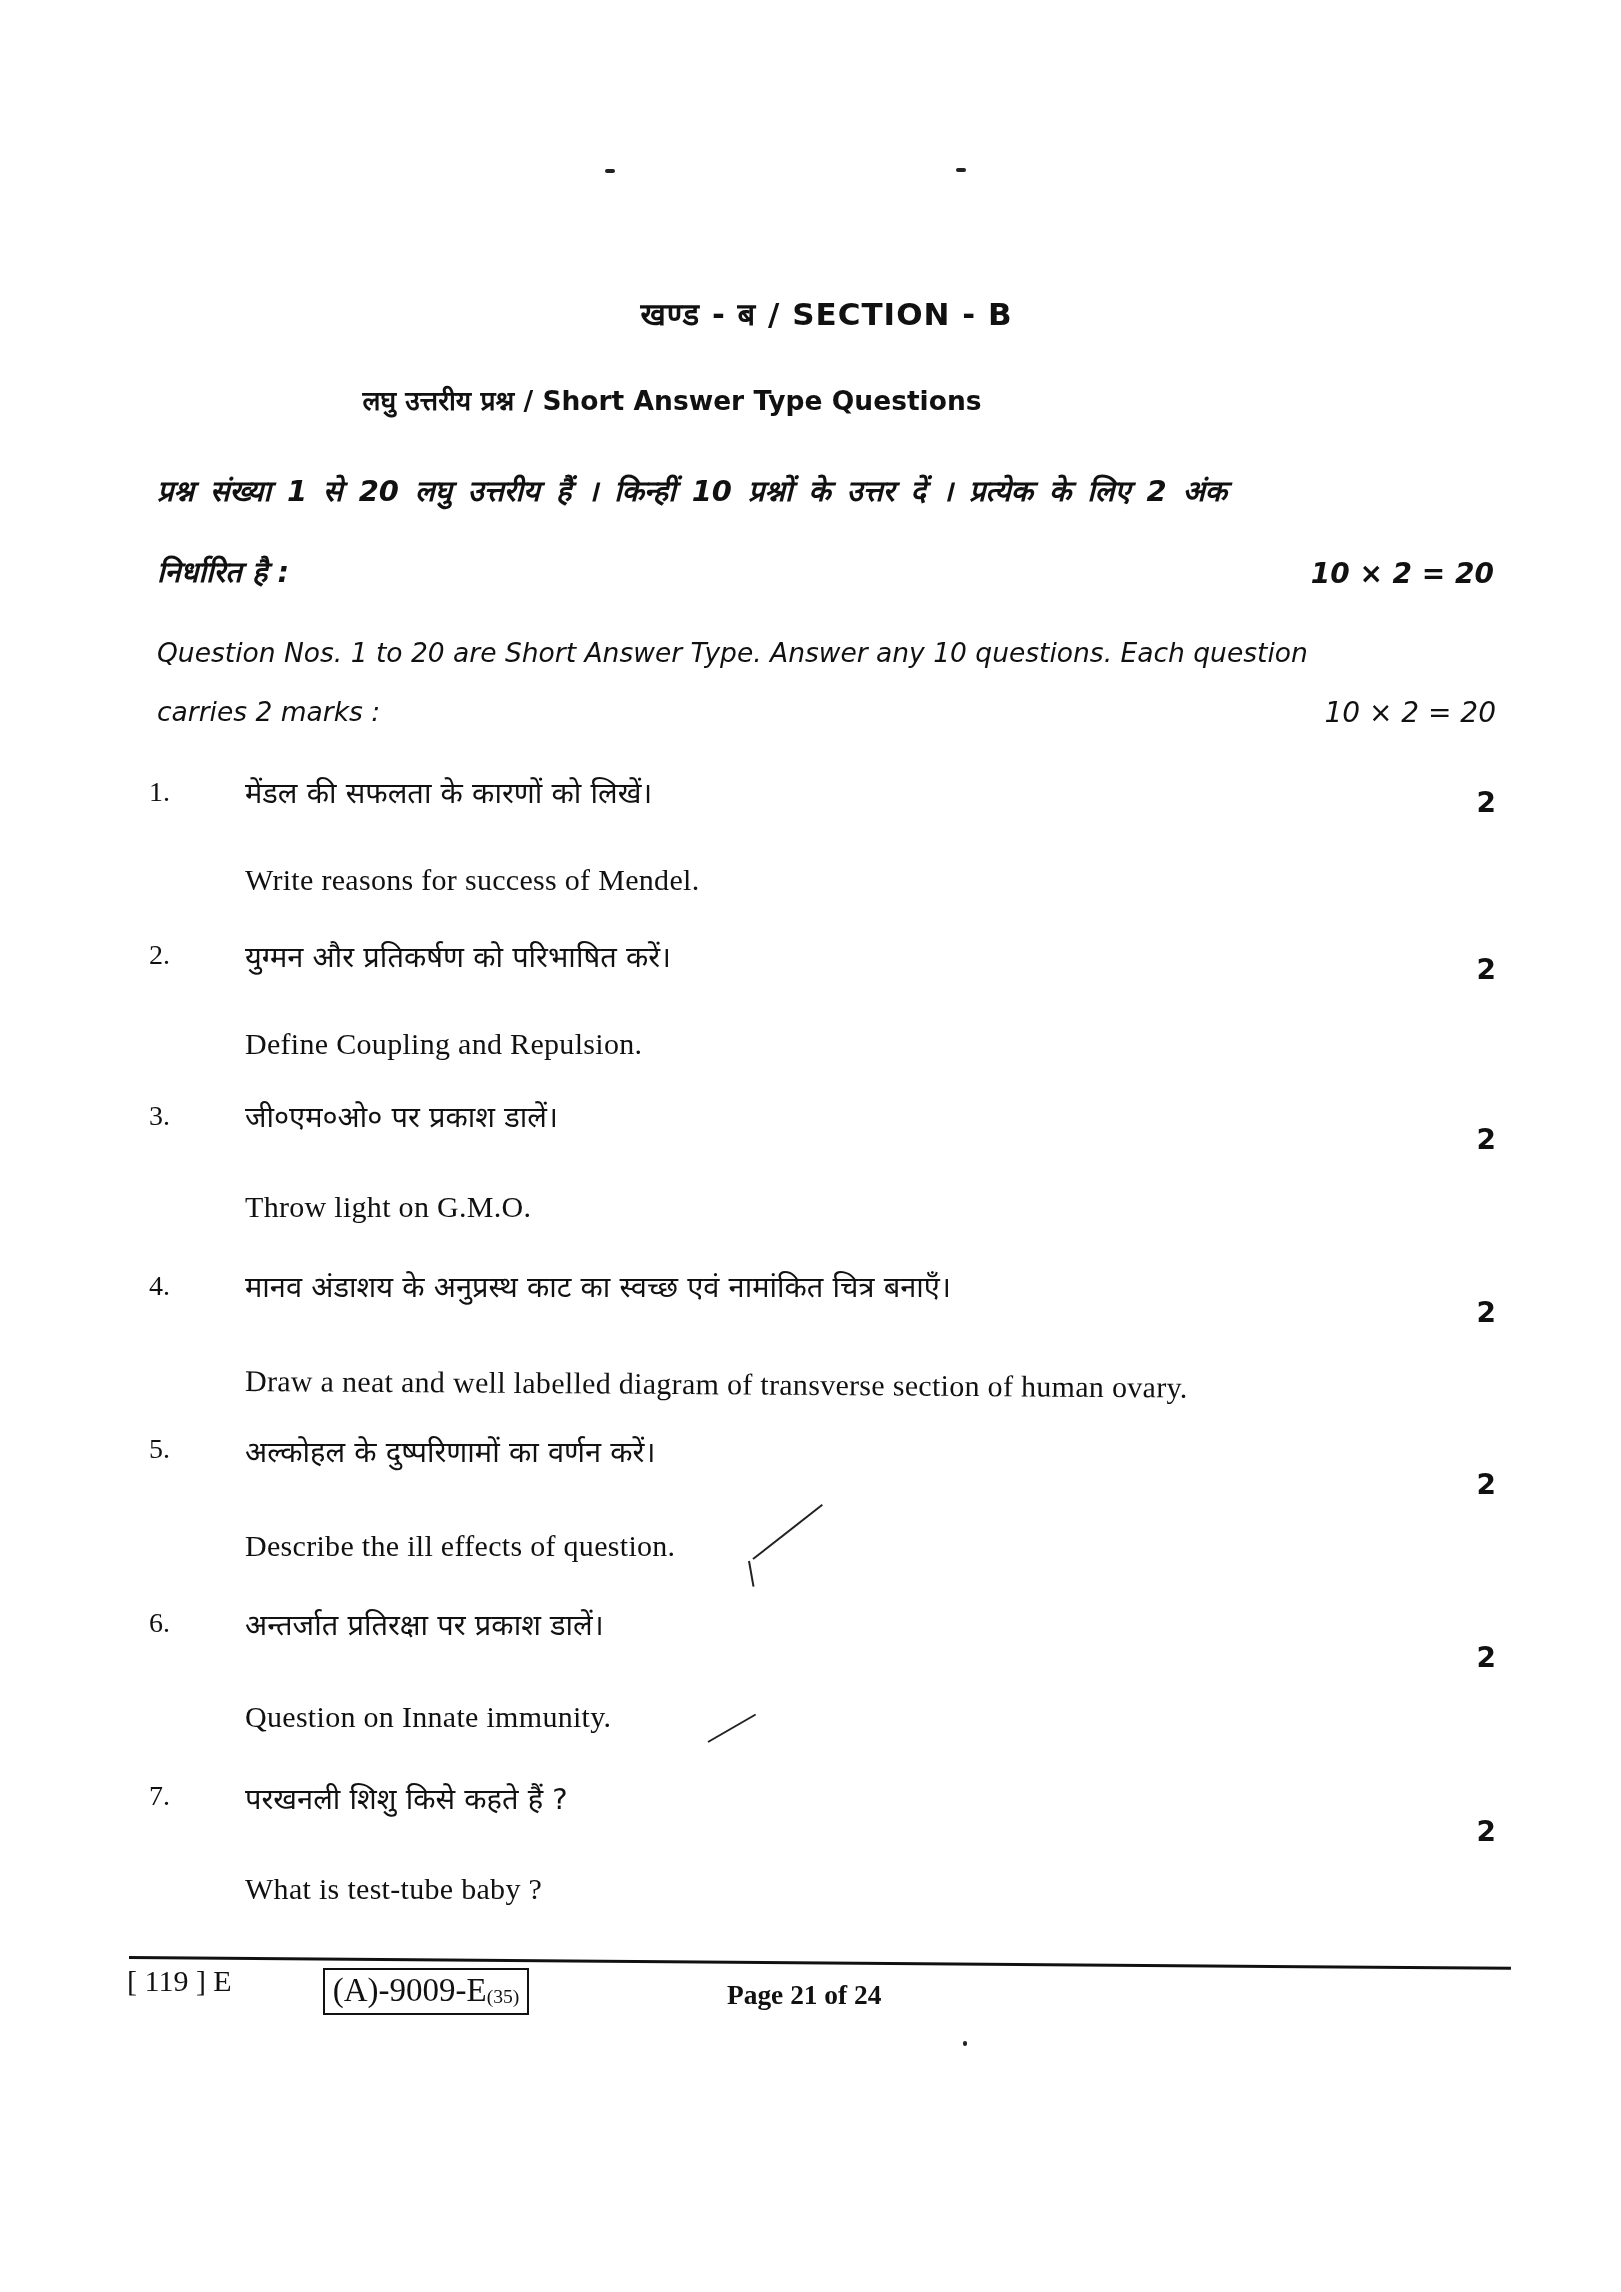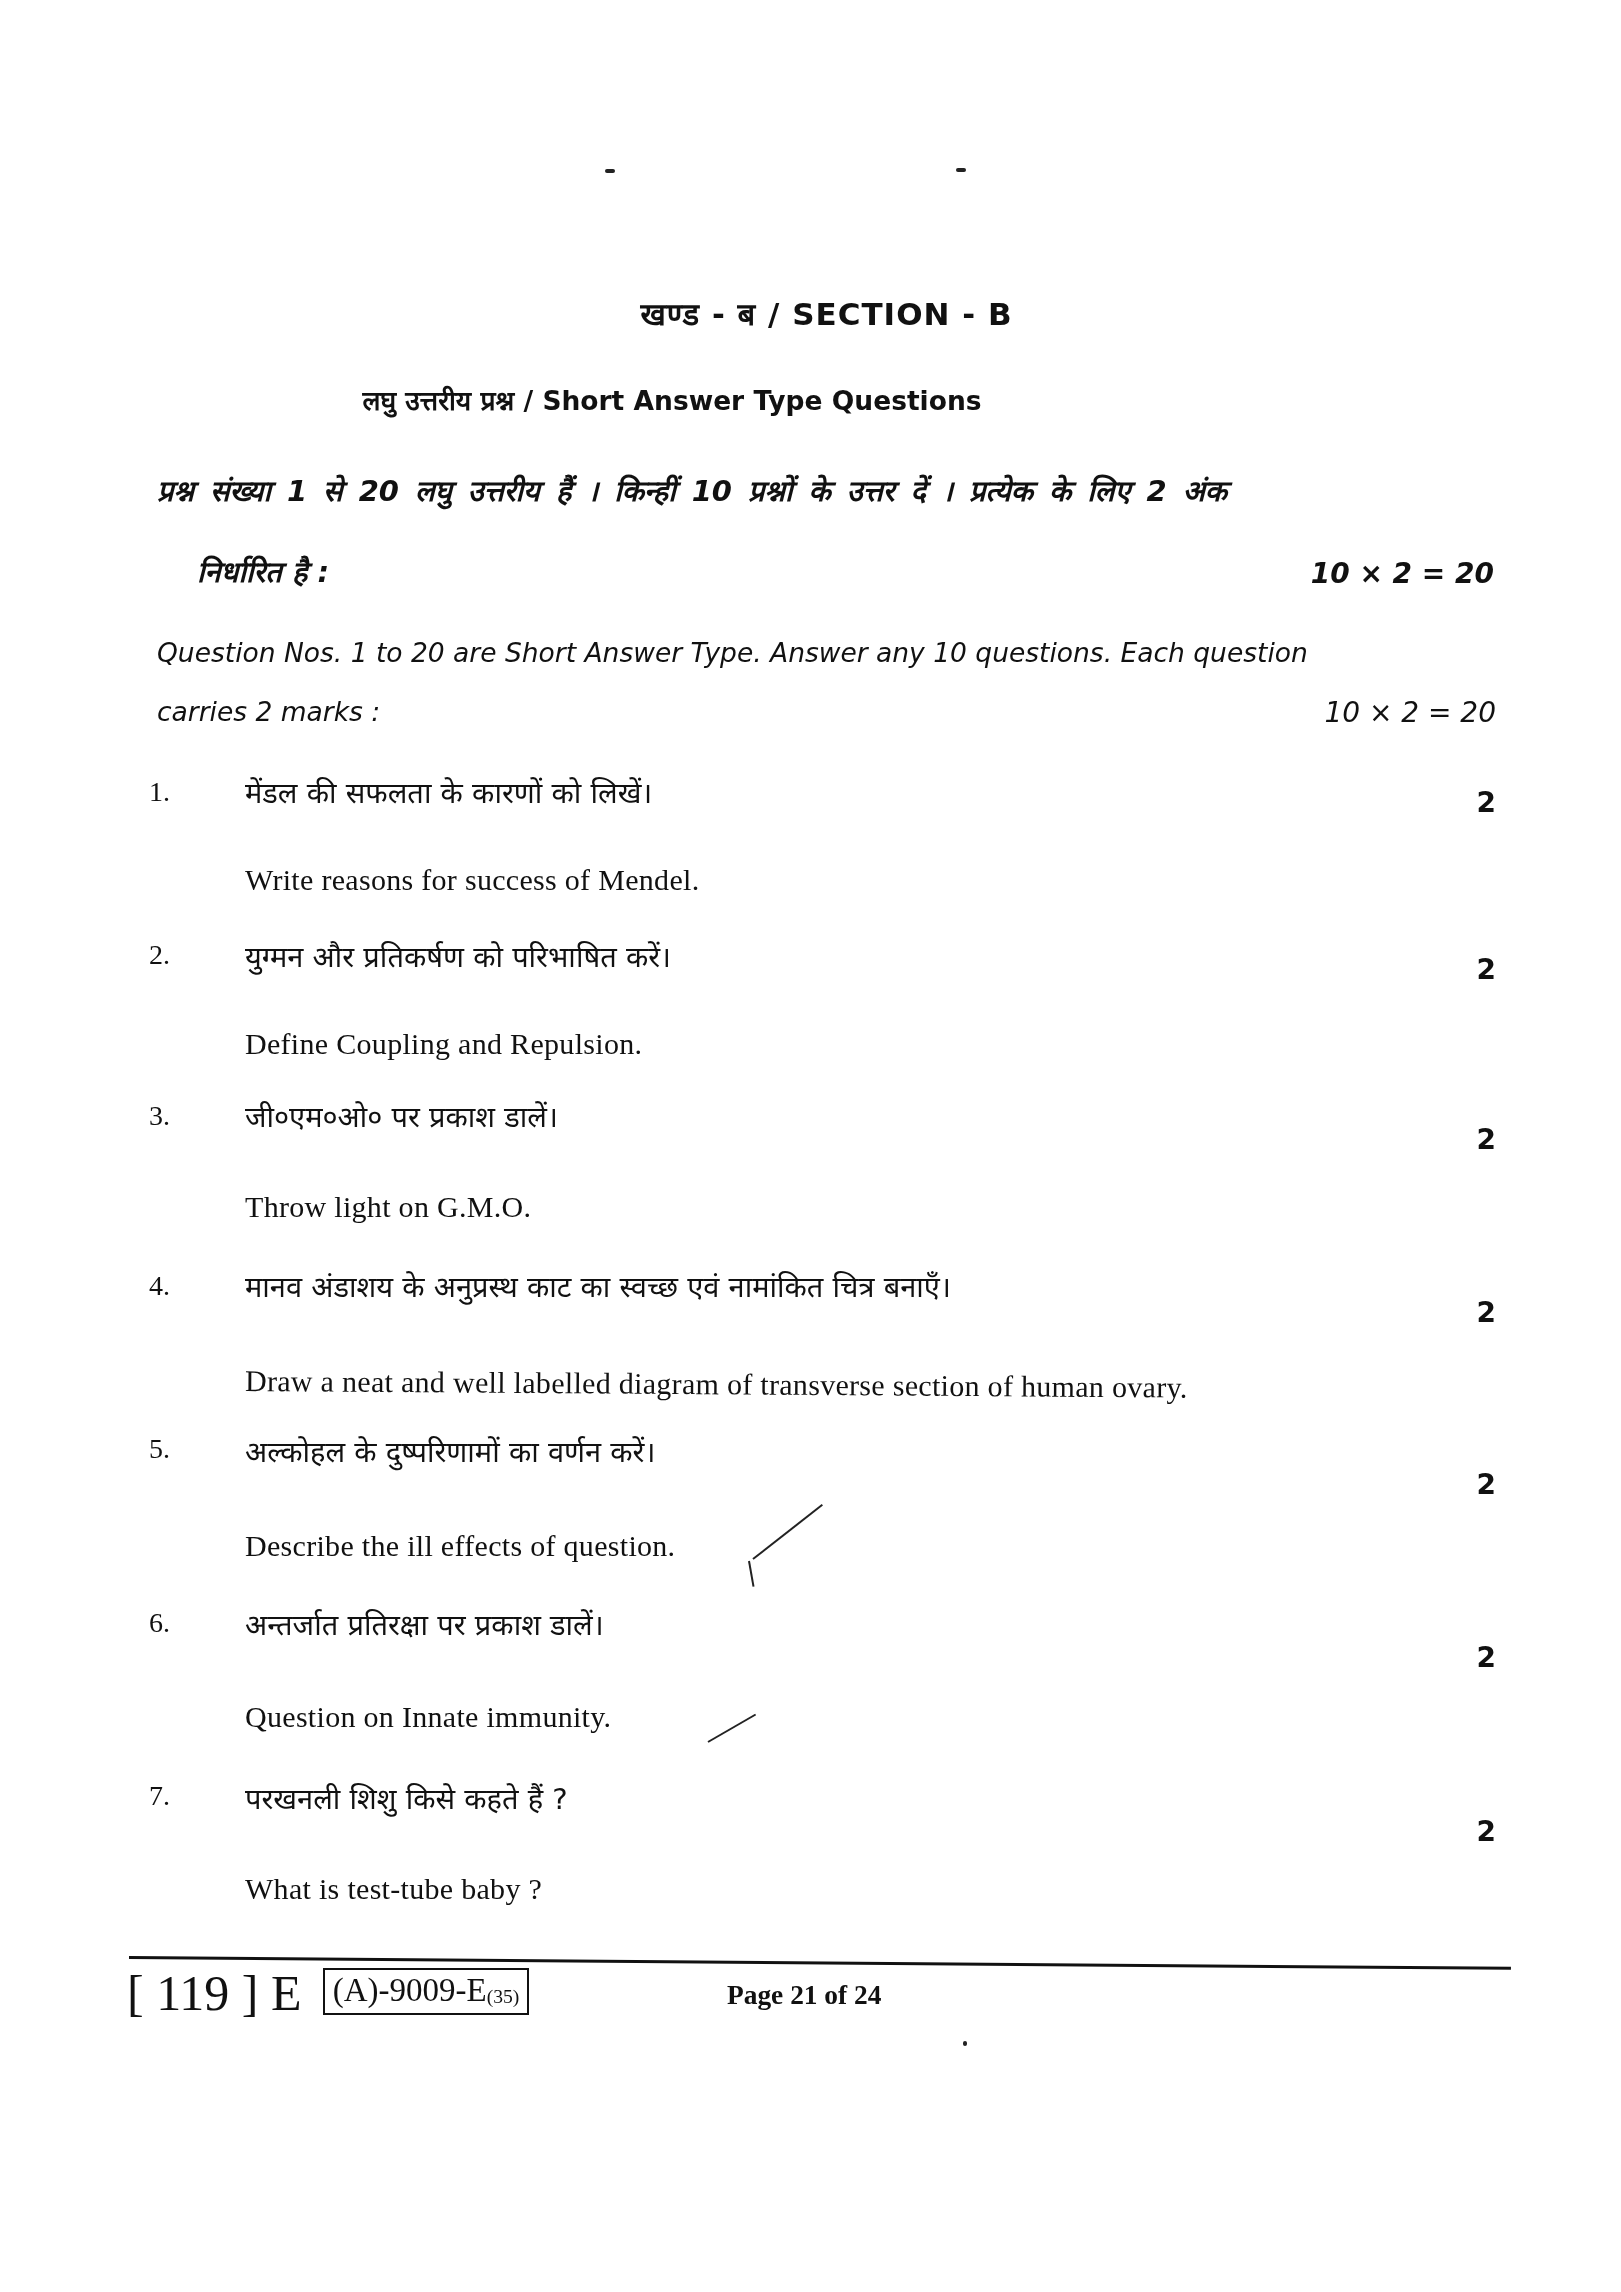--- a/index.html
+++ b/index.html
@@ -95,21 +95,21 @@
       top: 1956px;
       width: 1382px;
       height: 0;
       border-top: 3.9px solid #111;
       transform: rotate(0.45deg);
       transform-origin: left center;
     }
     .footer-code {
       left: 127px; top: 1964px;
       font-family: "Liberation Serif", serif;
-      font-size: 50px;
+      font-size: 30px;
     }
     .footer-box {
       position: absolute;
       left: 323px; top: 1968px;
       border: 2px solid #111;
       padding: 2px 7.8px 3.9px 7.8px;
       font-family: "Liberation Serif", serif;
       font-size: 33px;
       white-space: nowrap;
     }
@@ -129,21 +129,21 @@
 </head>
 <body>
 
 <div class="mark-dot" style="left:605px; top:169px;"></div>
 <div class="mark-dot" style="left:956px; top:168px;"></div>
 
 <div class="abs section-title">खण्ड - ब / SECTION - B</div>
 <div class="abs subtitle">लघु उत्तरीय प्रश्न / Short Answer Type Questions</div>
 
 <div class="abs instr-hi" style="left:157px; top:470px; word-spacing:5.9px;">प्रश्न संख्या 1 से 20 लघु उत्तरीय हैं । किन्हीं 10 प्रश्नों के उत्तर दें । प्रत्येक के लिए 2 अंक</div>
-<div class="abs instr-hi" style="left:157px; top:551px;margin-left:40px;">निर्धारित है :</div>
+<div class="abs instr-hi" style="left:157px; top:551px;">निर्धारित है :</div>
 <div class="abs marks-total" style="top:557px;">10 × 2 = 20</div>
 
 <div class="abs instr-en" style="left:157px; top:637px;">Question Nos. 1 to 20 are Short Answer Type. Answer any 10 questions. Each question</div>
 <div class="abs instr-en" style="left:157px; top:696px;">carries 2 marks :</div>
 <div class="abs marks-total-en" style="top:696px;">10 × 2 = 20</div>
 
 <div>
   <div class="abs q-num" style="top:776px;">1.</div>
   <div class="abs q-hi" style="top:772px;">मेंडल की सफलता के कारणों को लिखें।</div>
   <div class="abs q-marks" style="top:786px;">2</div>

